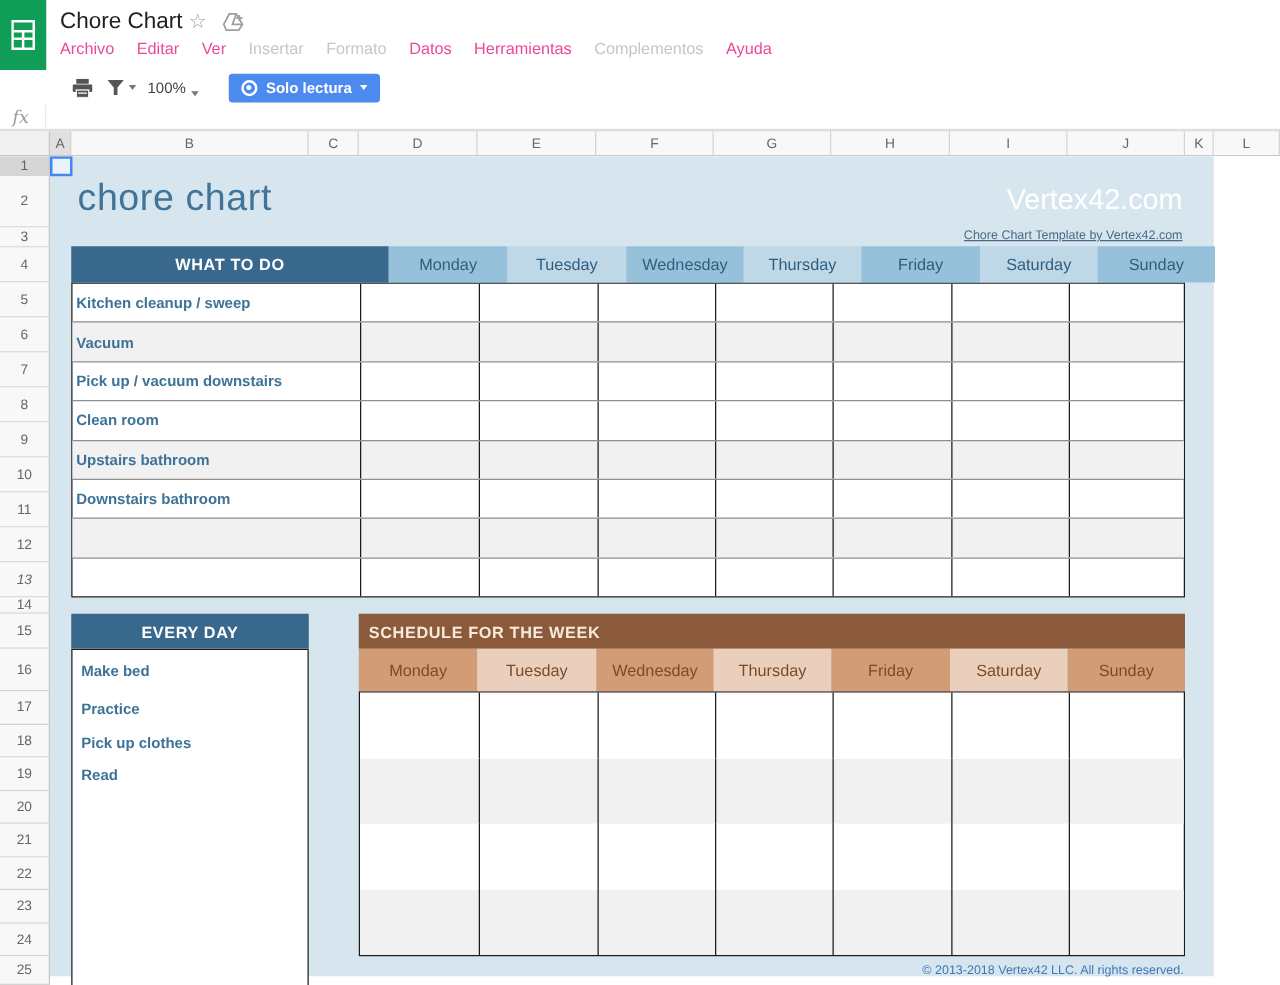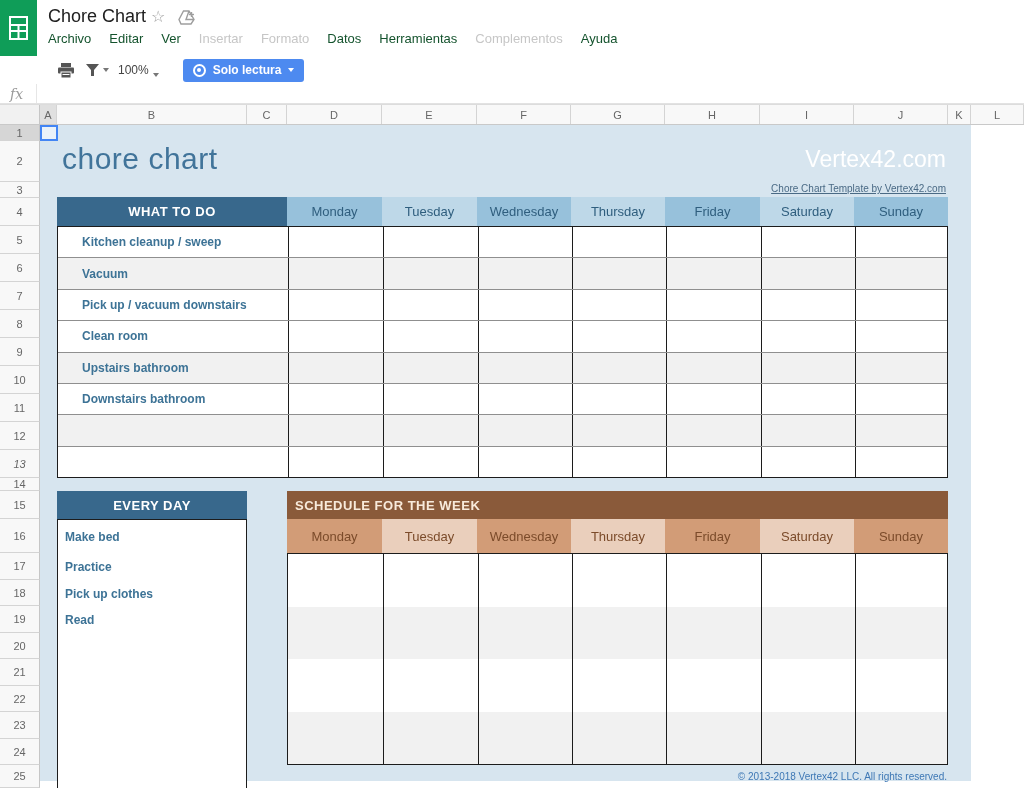--- a/index.html
+++ b/index.html
@@ -8,21 +8,21 @@
   .app { position:relative; width:1024px; height:788px; background:#fff; }
 
   
   .titlebar { position:absolute; top:0; left:0; width:1024px; height:56px; background:#fff; }
   .logo { position:absolute; left:0; top:0; width:37px; height:56px; background:var(--logo-green);
           display:flex; align-items:center; justify-content:center; cursor:pointer; }
   .doc-title { position:absolute; left:48px; top:6px; font-size:18px; color:#212121; }
   .star { position:absolute; left:151px; top:7px; font-size:16px; color:#9e9e9e; cursor:pointer; }
   .drive { position:absolute; left:178px; top:10px; cursor:pointer; }
   .menubar { position:absolute; left:39px; top:28px; display:flex; }
-  .menu-item { font-size:13px; color:#14532d; padding:3px 9px; cursor:pointer; }
+  .menu-item { font-size:13px; color:#ec4899; padding:3px 9px; cursor:pointer; }
   .menu-item.disabled { color:#c6c6c6; }
 
   
   .toolbar { position:absolute; top:56px; left:0; width:1024px; height:28px;
              display:flex; align-items:center; padding-left:55px; }
   .tb-btn { display:flex; align-items:center; margin-right:6px; cursor:pointer; padding:3px; }
   .caret { width:0; height:0; border-left:3.5px solid transparent; border-right:3.5px solid transparent;
            border-top:4px solid #777; display:inline-block; margin-left:4px; }
   .zoom-control { font-size:12px; color:#444; display:flex; align-items:flex-end; cursor:pointer; }
   .readonly-btn { margin-left:24px; height:23px; background:var(--readonly-button); border:none; border-radius:3px;
@@ -59,34 +59,34 @@
   .selection { position:absolute; left:0; top:0; width:18px; height:16px; border:2px solid #4285f4; background:#eaf2f9; }
   .sheet-title { position:absolute; left:22px; top:17px; font-size:30px; color:var(--title-text); letter-spacing:.5px; }
   .brand { position:absolute; right:78px; top:21px; font-size:23px; color:var(--brand-text); }
   .tpl-link { position:absolute; right:78px; top:58px; font-size:10px; color:#4a6a85;
               text-decoration:underline; cursor:pointer; }
   .sheet-footer { position:absolute; right:77px; top:646px; font-size:10px; color:var(--footer-text); }
 
   
   .table-what { position:absolute; left:17px; top:72px; width:891px; }
   .t-headrow { display:flex; height:29px; }
-  .hdr-dark { width:230px; flex:none; background:var(--header-blue); color:#fff; font-weight:bold; font-size:13px;
+  .hdr-dark { width:254px; flex:none; background:var(--header-blue); color:#fff; font-weight:bold; font-size:13px;
               display:flex; align-items:center; justify-content:center; letter-spacing:.5px; }
   .day-cell { flex:none; font-weight:normal; font-size:13px; display:flex; align-items:center; justify-content:center; }
   .day-blue { color:var(--day-text-blue); }
   .day-blue.dark  { background:var(--day-blue-dark); }
   .day-blue.light { background:var(--day-blue-light); }
   .day-tan { color:var(--day-text-brown); }
   .day-tan.dark  { background:var(--day-tan-dark); }
   .day-tan.light { background:var(--day-tan-light); }
   .t-body { border:1px solid #1c1c1c; background:#fff; display:flex; flex-direction:column; height:252px; }
   .t-row { display:flex; flex:1; }
   .t-row.alt { background:var(--alt-row); }
   .t-row + .t-row { border-top:1px solid #8f8f8f; }
-  .task-cell { width:230px; flex:none; display:flex; align-items:center; padding-left:24px;
+  .task-cell { width:230px; flex:none; display:flex; align-items:center; padding-left:3px;
                font-weight:bold; font-size:12px; color:var(--task-text); }
   .grid-cell { flex:none; border-left:1px solid #1c1c1c; }
   .grid-cell.last { flex:1; }
 
   
   .table-every { position:absolute; left:17px; top:366px; width:190px; }
   .t2-head { height:28px; background:var(--header-blue); color:#fff; font-weight:bold; font-size:13px;
              display:flex; align-items:center; justify-content:center; letter-spacing:.5px; }
   .t2-body { border:1px solid #1c1c1c; background:#fff; height:314px; }
   .ed-item { display:flex; align-items:center; padding-left:7px; font-weight:bold; font-size:12px;

